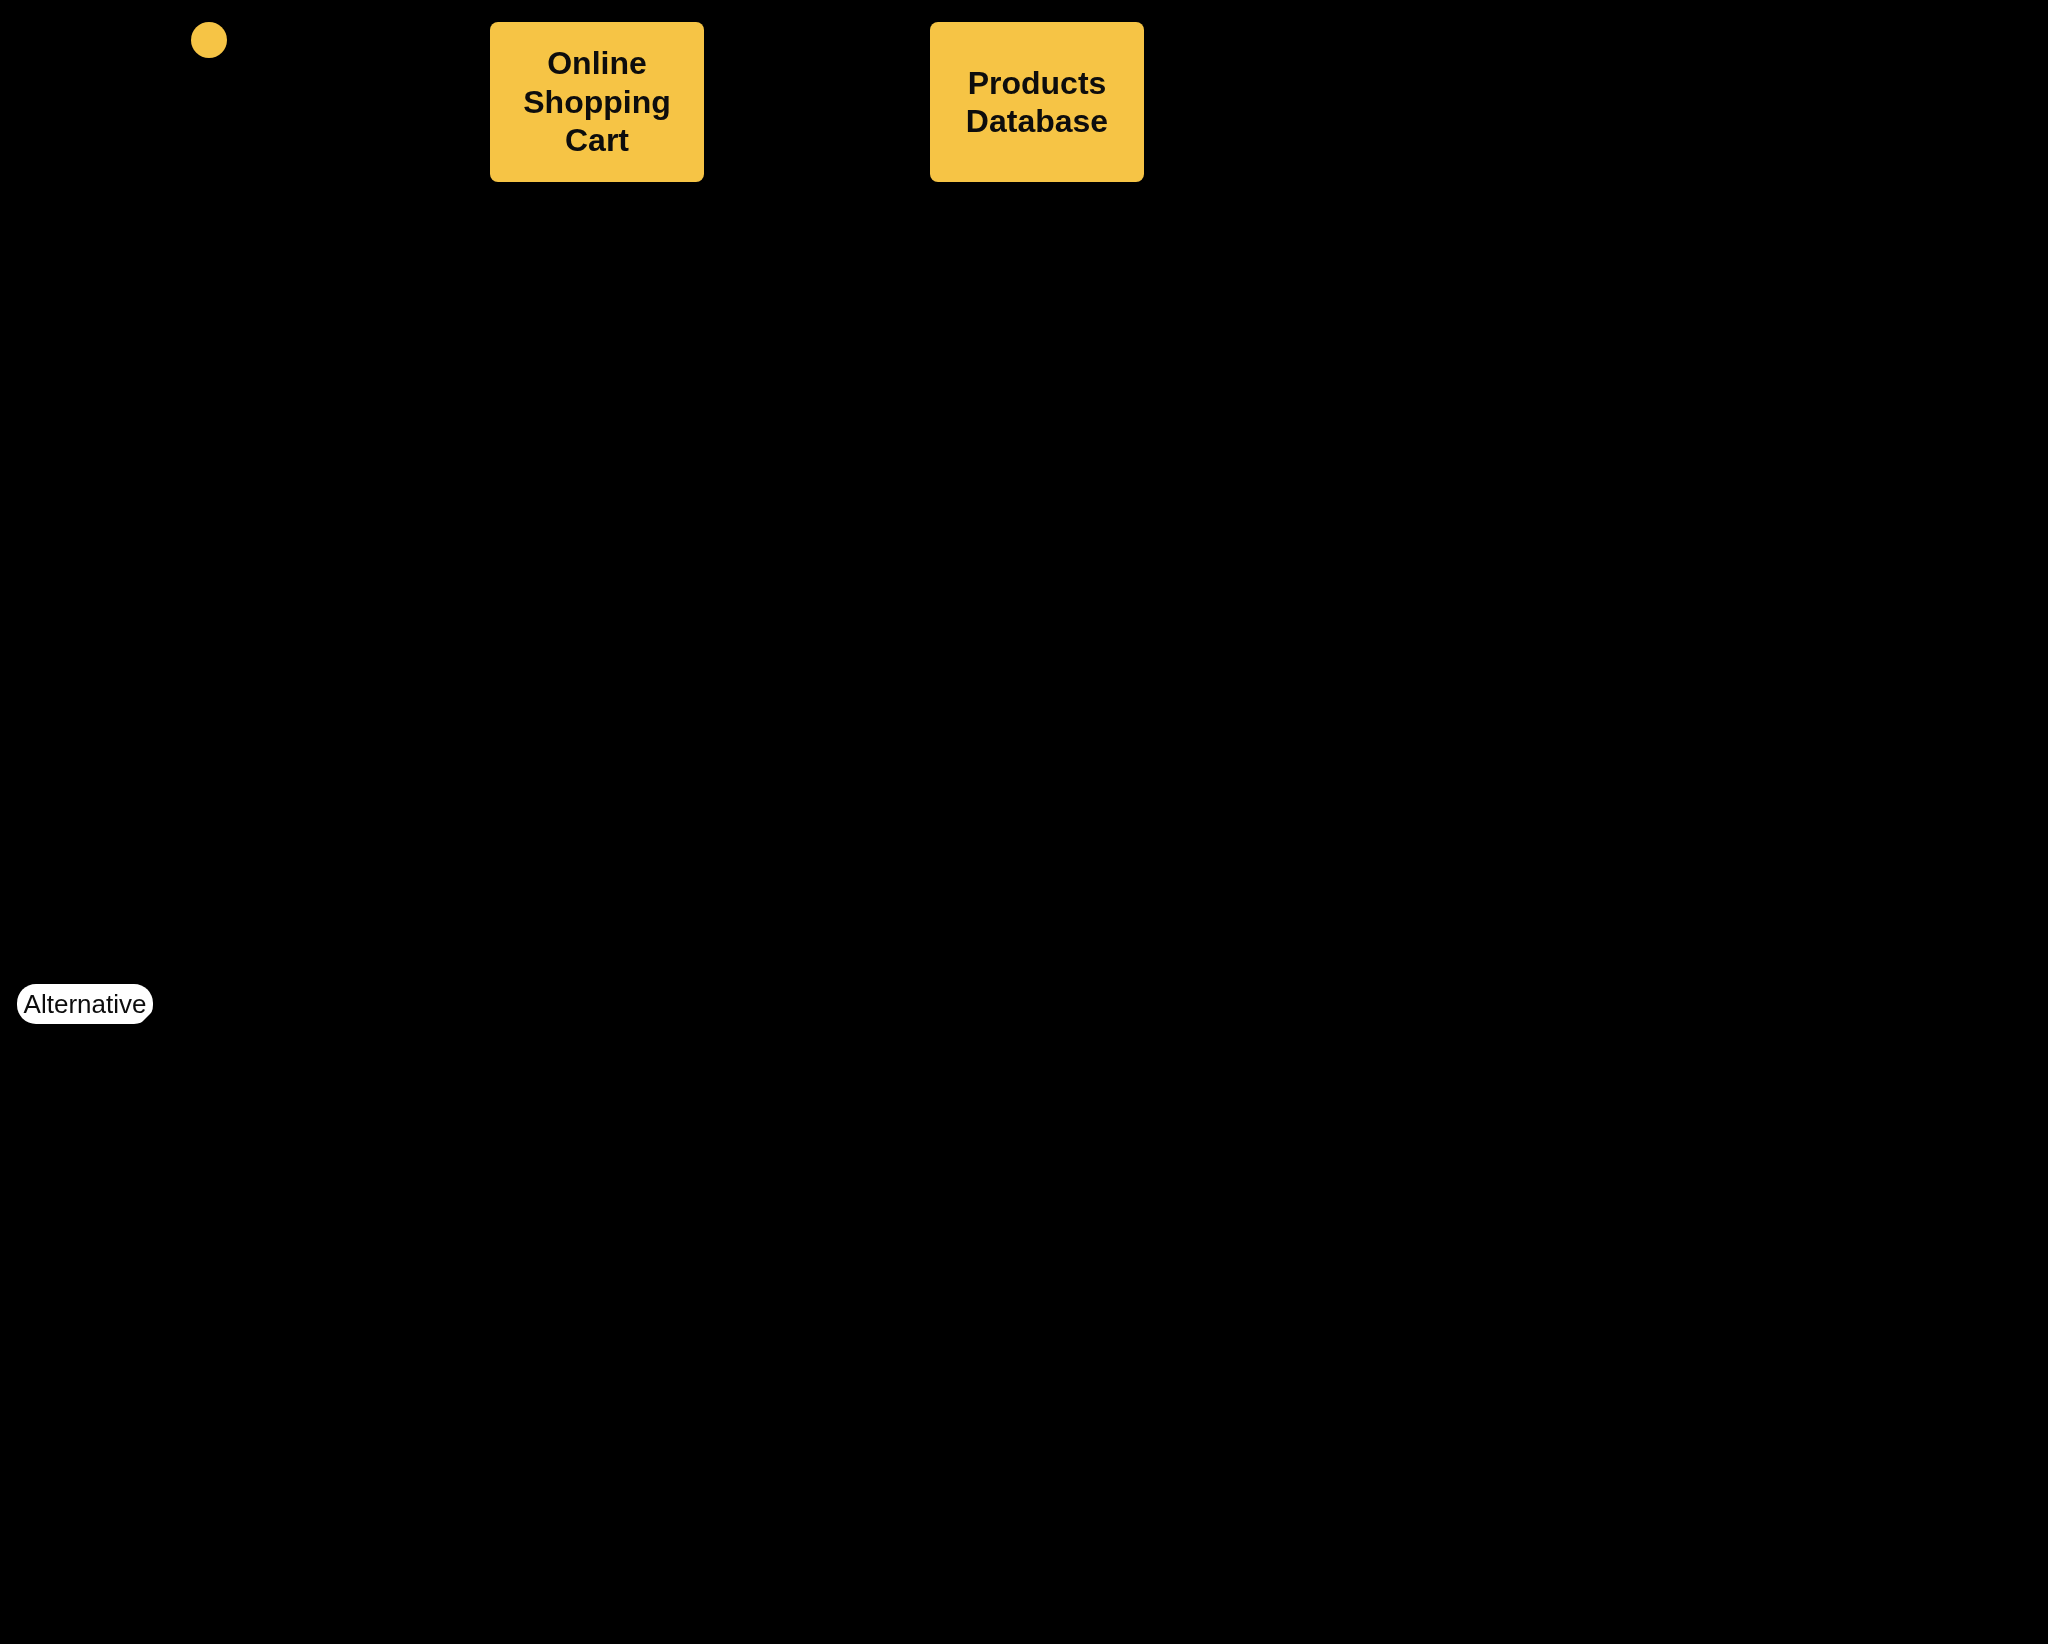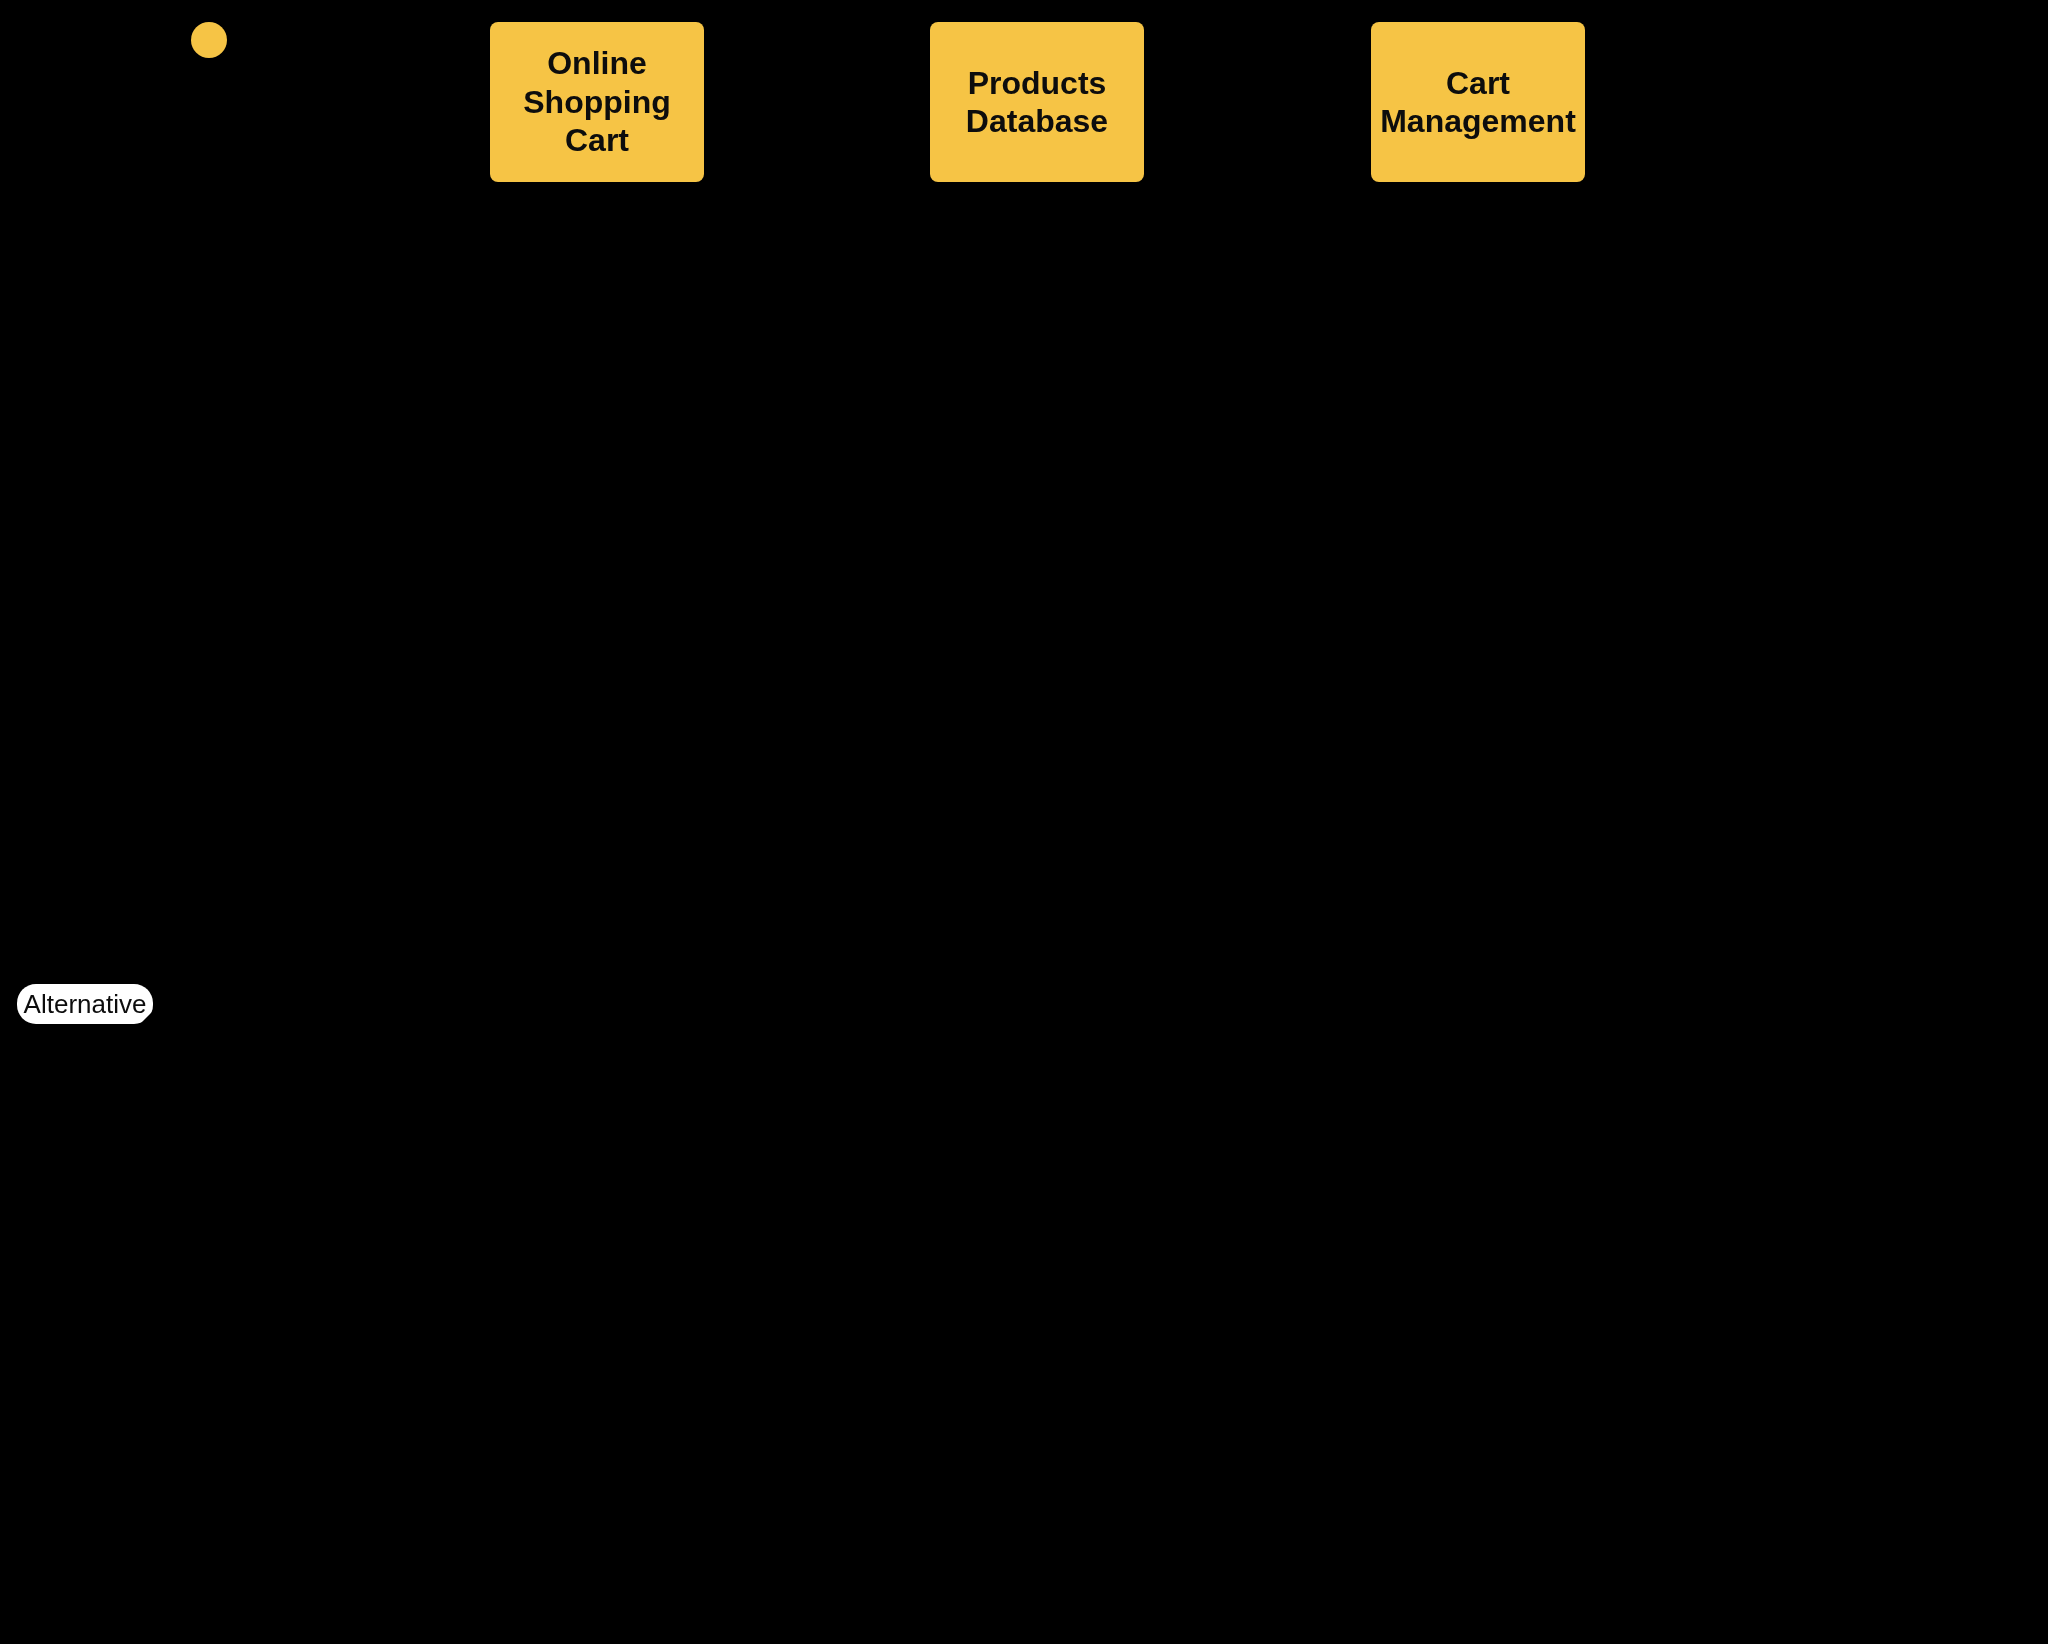--- a/index.html
+++ b/index.html
@@ -84,22 +84,19 @@
   <div class="start-circle"></div>
 
   <div class="participant p1">
     <span class="label">Online Shopping Cart</span>
   </div>
 
   <div class="participant p2">
     <span class="label">Products Database</span>
   </div>
 
-  <div class="participant p3">
-    <span class="label">Cart Management</span>
-  </div>
 
 
   <div class="fragment-label">
     <span class="label">Alternative</span>
   </div>
 
 </div>
 
 </body></html>

